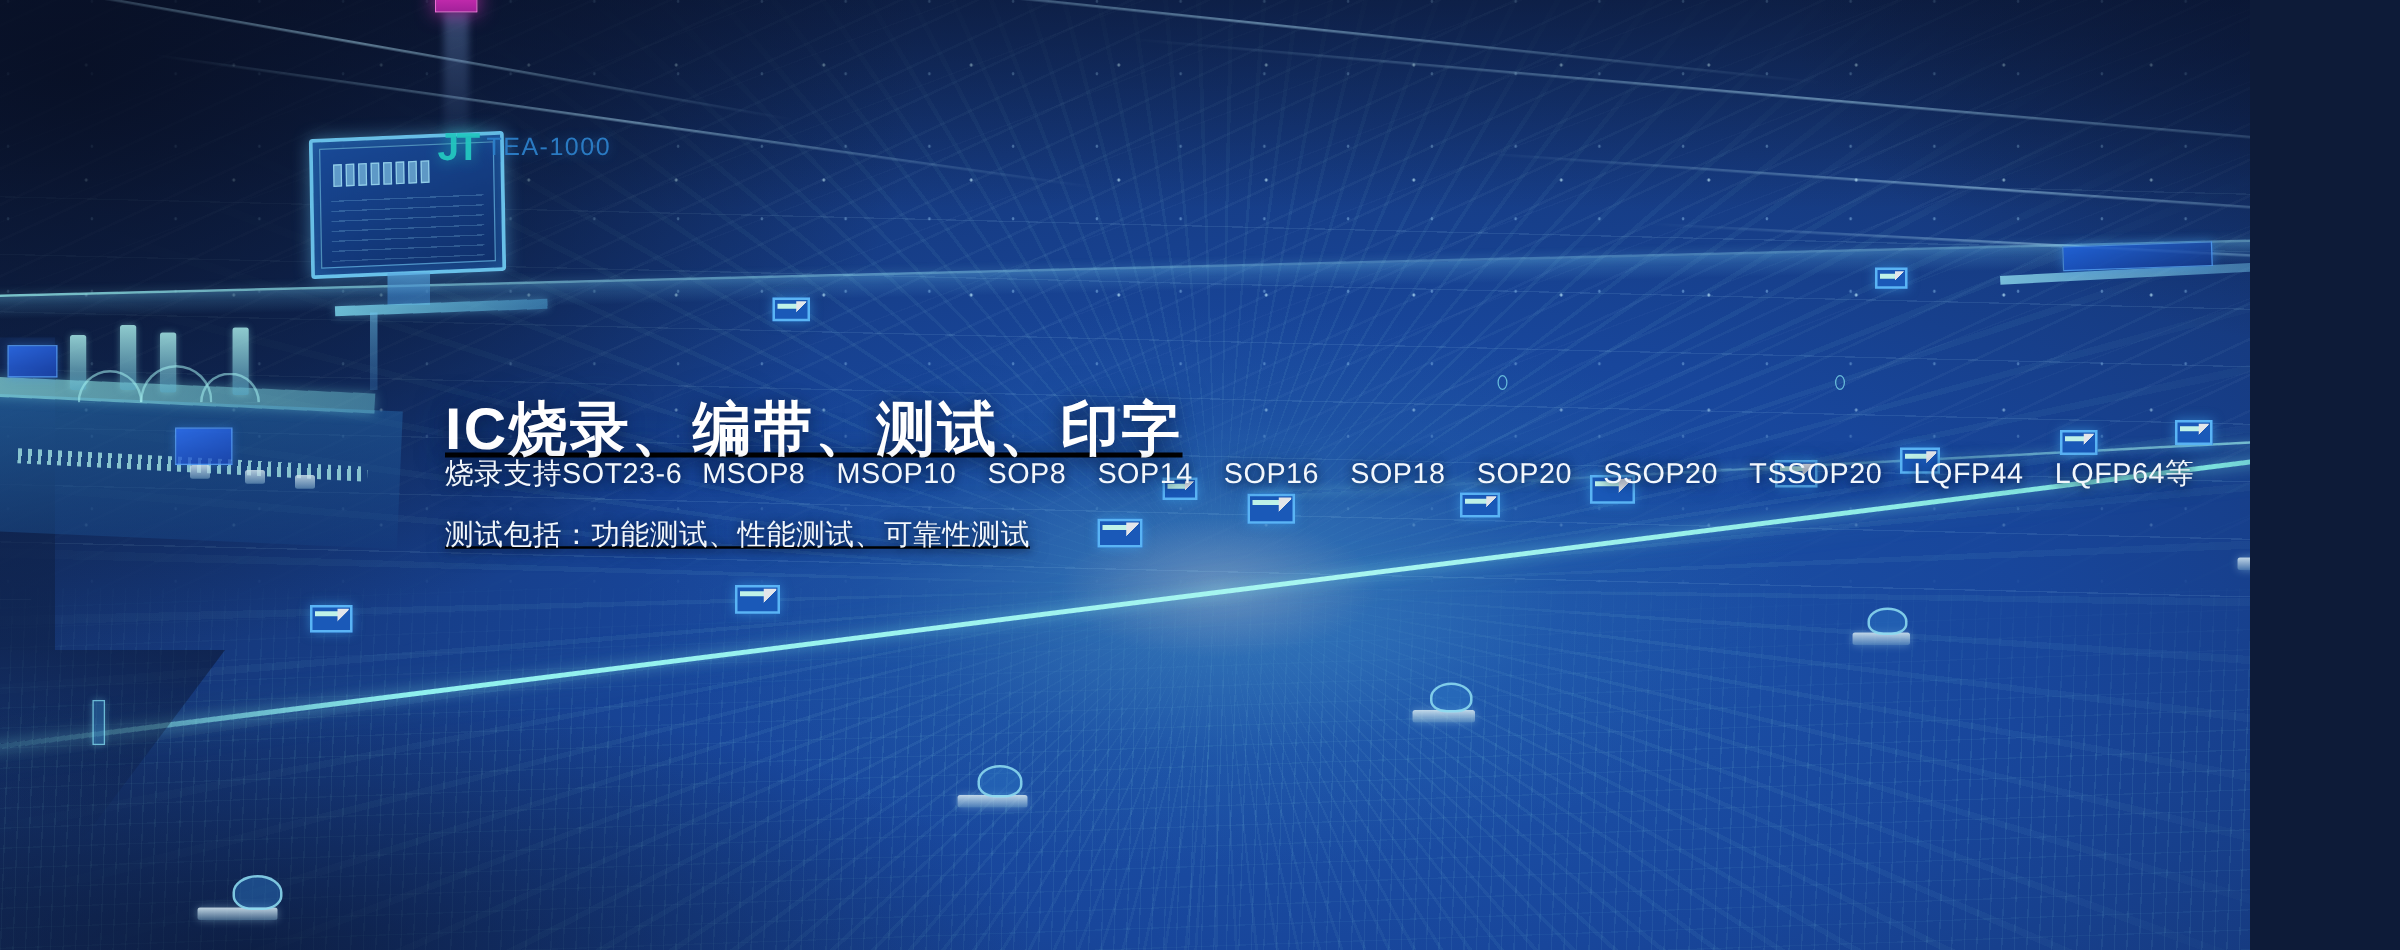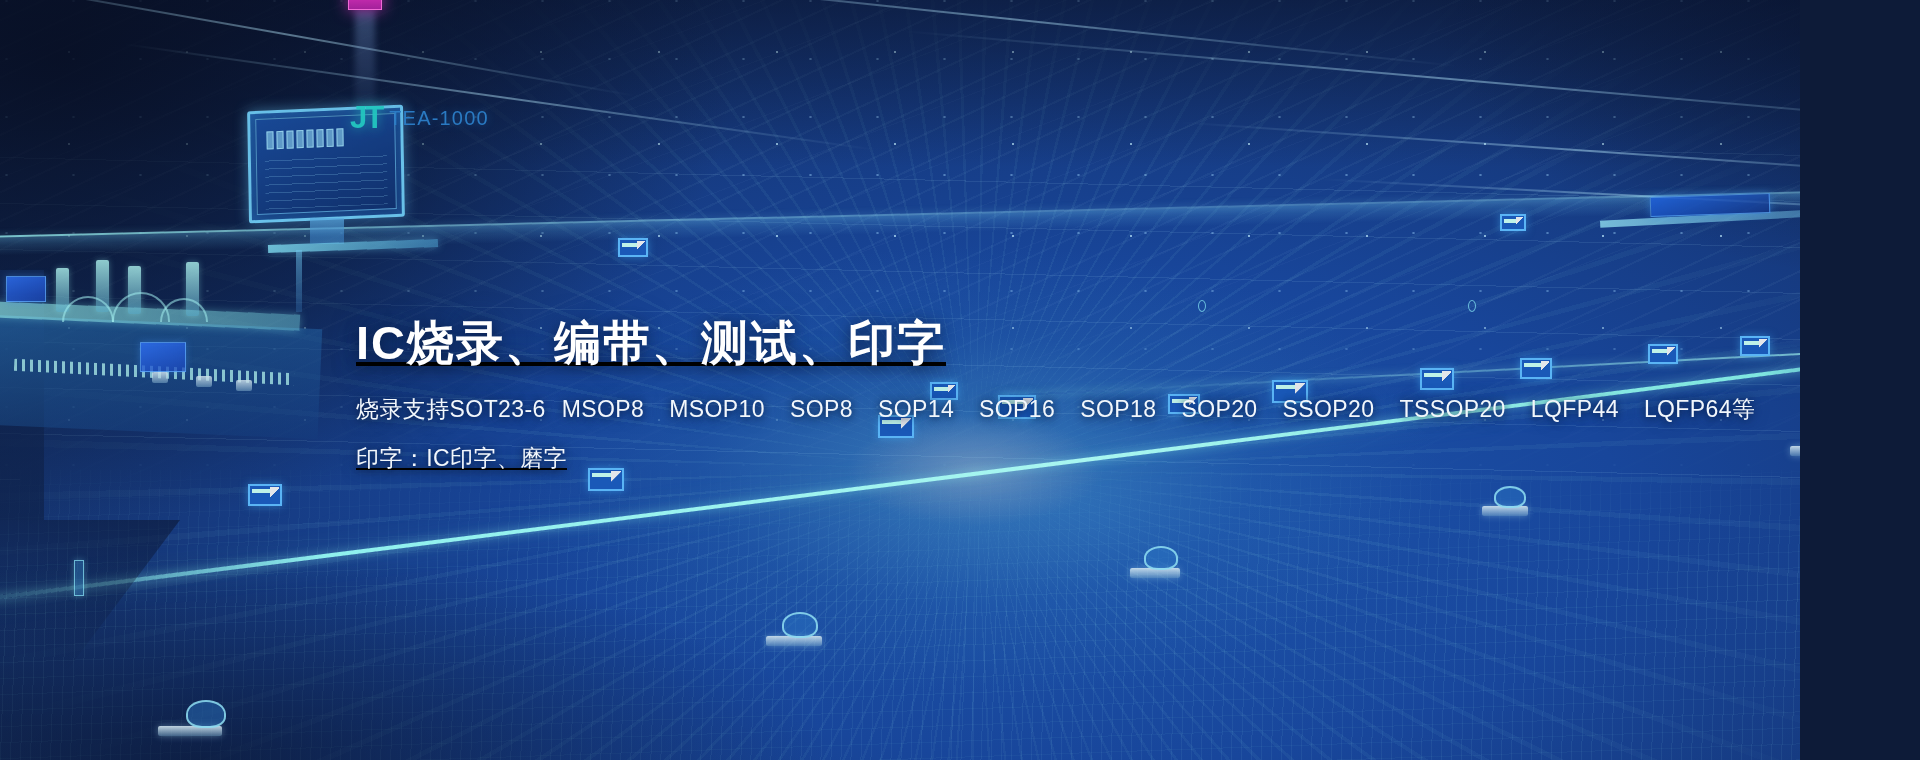--- a/index.html
+++ b/index.html
@@ -226,21 +226,21 @@
   .tray{position:absolute;height:10px;background:linear-gradient(to bottom, rgba(210,230,240,.9), rgba(130,180,210,.45));border-radius:2px;box-shadow:0 0 7px rgba(170,220,240,.4);}
   .tray-b{position:absolute;border:2px solid rgba(150,230,245,.8);border-radius:50% 50% 40% 40%;background:rgba(45,120,200,.45);}
 
   
   #copy{position:absolute;left:356px;top:318px;width:1200px;text-decoration:underline;}
   #headline{
     font-size:47px;font-weight:bold;color:#ffffff;letter-spacing:2px;line-height:1.05;
     text-shadow:0 2px 14px rgba(8,22,52,.75), 0 0 26px rgba(20,60,130,.55);
     white-space:nowrap;
   }
-  #sublines{margin-top:31px;}
+  #sublines{}
   .subline{
     font-size:23px;color:#f2f7fc;letter-spacing:.4px;line-height:1;
     margin-bottom:26px;white-space:nowrap;
     text-shadow:0 1px 7px rgba(8,22,52,.8), 0 0 16px rgba(14,44,100,.6);
   }
   .pkg-list{display:inline-flex;align-items:baseline;}
   .pkg-list .lead{margin-right:16px;}
   .pkg-list .pkg{margin-right:25px;}
   .pkg-list .pkg:last-child{margin-right:0;}
 </style>
@@ -373,17 +373,17 @@
           <span class="pkg">SOP16</span>
           <span class="pkg">SOP18</span>
           <span class="pkg">SOP20</span>
           <span class="pkg">SSOP20</span>
           <span class="pkg">TSSOP20</span>
           <span class="pkg">LQFP44</span>
           <span class="pkg">LQFP64等</span>
         </span>
       </div>
 
-      <div class="subline">印字：IC印字、磨字</div>
+      <div class="subline">测试包括：功能测试、性能测试、可靠性测试</div>
     </div>
   </div>
 
 </div>
 
 </body></html>

